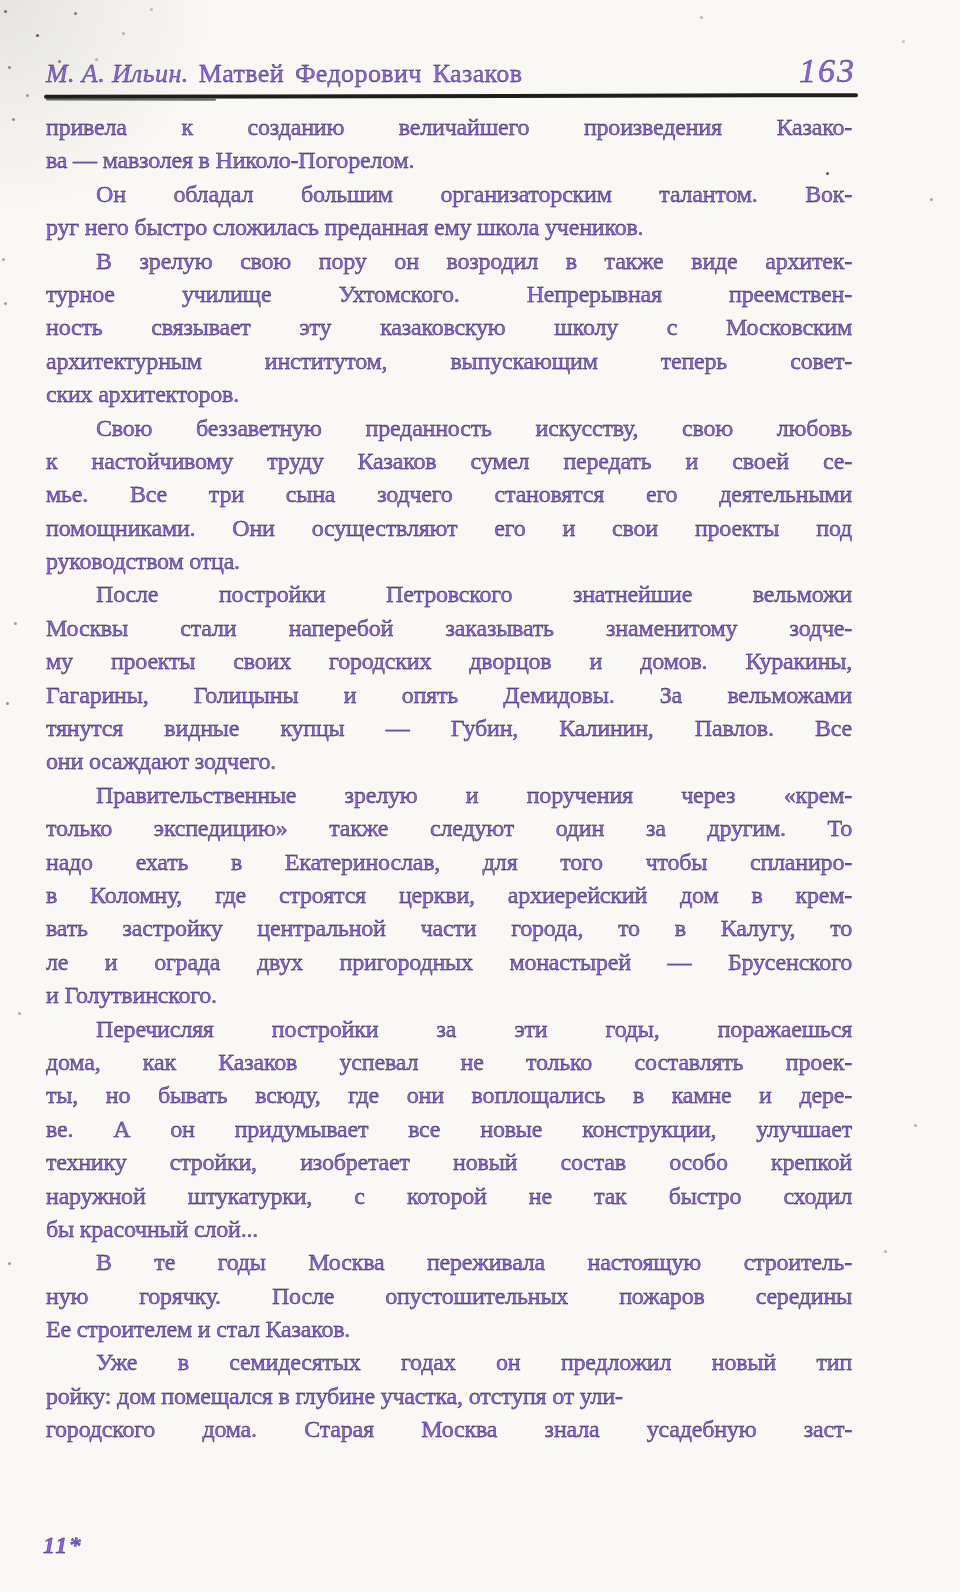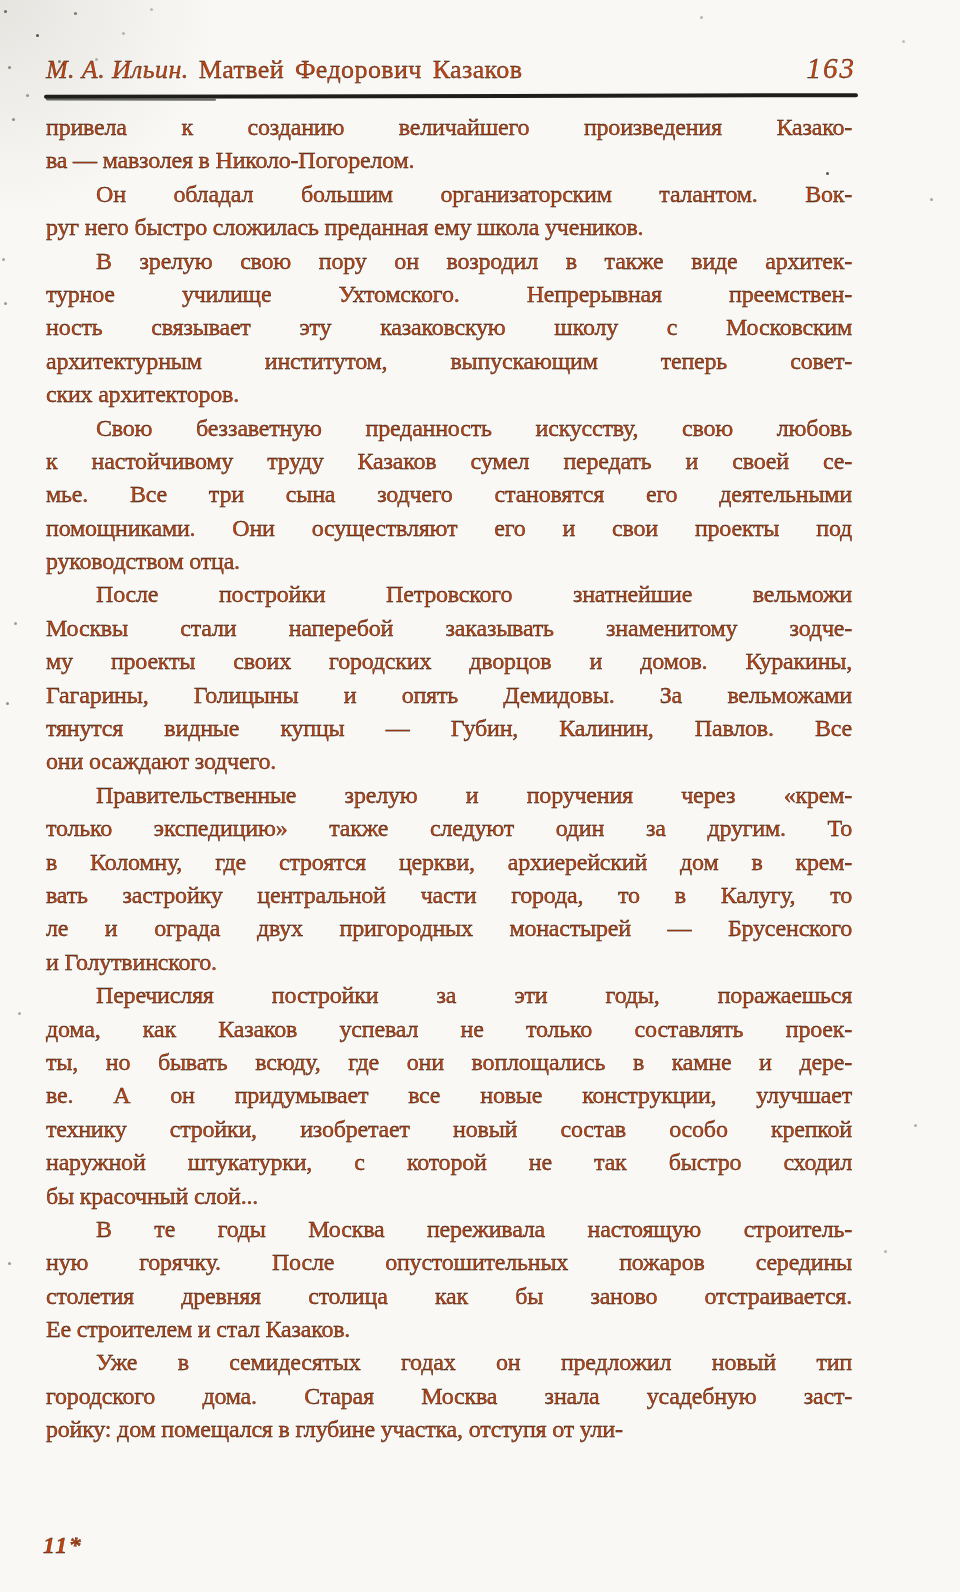--- a/index.html
+++ b/index.html
@@ -4,21 +4,21 @@
 <style>
   html, body { margin: 0; padding: 0; background: #e8e7e3; }
   .page {
     position: relative;
     width: 960px;
     height: 1592px;
     margin: 0 auto;
     background: #f9f8f4;
     overflow: hidden;
     font-family: "Liberation Serif", "DejaVu Serif", serif;
-    color: #c2410c;
+    color: #8b5cf6;
   }
   
   .corner-shade {
     position: absolute; left: 0; top: 0; width: 220px; height: 220px;
     background: radial-gradient(circle at 0 0, rgba(110,110,102,0.14), rgba(110,110,102,0.0) 70%);
     pointer-events: none;
   }
   
   .speckles {
     position: absolute; left: 0; top: 0; width: 3px; height: 3px;
@@ -36,21 +36,21 @@
   }
   .running-header {
     position: absolute;
     left: 46px; right: 104px; top: 52px;
     display: flex; justify-content: space-between; align-items: baseline;
     white-space: nowrap;
   }
   .head-text { font-size: 26px; letter-spacing: 0.4px; -webkit-text-stroke: 0.3px #1b1b1b; }
   .head-author { font-style: italic; margin-right: 10px; }
   .head-title { word-spacing: 4px; }
-  .head-page { font-style: italic; font-size: 29px; letter-spacing: 2px; -webkit-text-stroke: 0.3px #1b1b1b; }
+  .head-page { font-style: italic; font-size: 34px; letter-spacing: 2px; -webkit-text-stroke: 0.3px #1b1b1b; }
   .head-rule {
     position: absolute;
     left: 44px; width: 814px; top: 94px; height: 3.6px;
     background: #1e1e1b;
     border-radius: 2px;
     transform: rotate(-0.12deg);
   }
   .head-rule::after {
     content: "";
     position: absolute; left: 2px; top: 4px; width: 170px; height: 1.8px;
@@ -116,34 +116,34 @@
       <div class="line">помощниками. Они осуществляют его и свои проекты под</div>
       <div class="line parlast">руководством отца.</div>
       <div class="line indent">После постройки Петровского знатнейшие вельможи</div>
       <div class="line">Москвы стали наперебой заказывать знаменитому зодче-</div>
       <div class="line">му проекты своих городских дворцов и домов. Куракины,</div>
       <div class="line">Гагарины, Голицыны и опять Демидовы. За вельможами</div>
       <div class="line">тянутся видные купцы — Губин, Калинин, Павлов. Все</div>
       <div class="line parlast">они осаждают зодчего.</div>
       <div class="line indent">Правительственные зрелую и поручения через «крем-</div>
       <div class="line">только экспедицию» также следуют один за другим. То</div>
+      <div class="line">надо ехать в Екатеринослав, для того чтобы спланиро-</div>
       <div class="line">в Коломну, где строятся церкви, архиерейский дом в крем-</div>
       <div class="line">вать застройку центральной части города, то в Калугу, то</div>
       <div class="line">ле и ограда двух пригородных монастырей — Брусенского</div>
       <div class="line parlast">и Голутвинского.</div>
       <div class="line indent">Перечисляя постройки за эти годы, поражаешься</div>
       <div class="line">дома, как Казаков успевал не только составлять проек-</div>
       <div class="line">ты, но бывать всюду, где они воплощались в камне и дере-</div>
       <div class="line">ве. А он придумывает все новые конструкции, улучшает</div>
       <div class="line">технику стройки, изобретает новый состав особо крепкой</div>
       <div class="line">наружной штукатурки, с которой не так быстро сходил</div>
       <div class="line parlast">бы красочный слой...</div>
       <div class="line indent">В те годы Москва переживала настоящую строитель-</div>
       <div class="line">ную горячку. После опустошительных пожаров середины</div>
-      <div class="line">столетия древняя столица как бы заново отстраивается.</div>
       <div class="line parlast">Ее строителем и стал Казаков.</div>
       <div class="line indent">Уже в семидесятых годах он предложил новый тип</div>
+      <div class="line parlast">ройку: дом помещался в глубине участка, отступя от ули-</div>
       <div class="line">городского дома. Старая Москва знала усадебную заст-</div>
-      <div class="line parlast">ройку: дом помещался в глубине участка, отступя от ули-</div>
     </div>
 
   <div class="sig-mark">11*</div>
 </div>
 
 </body></html>

